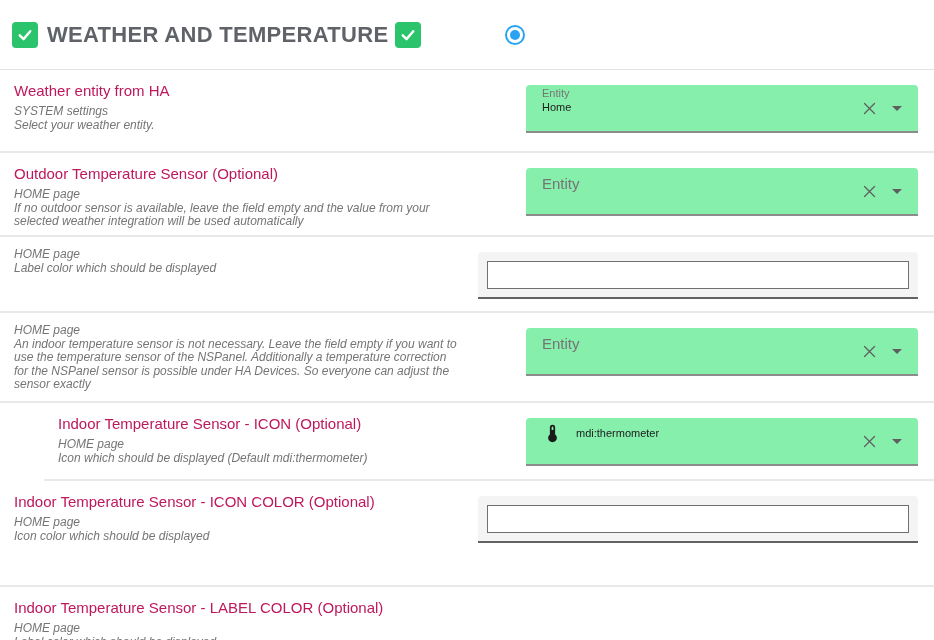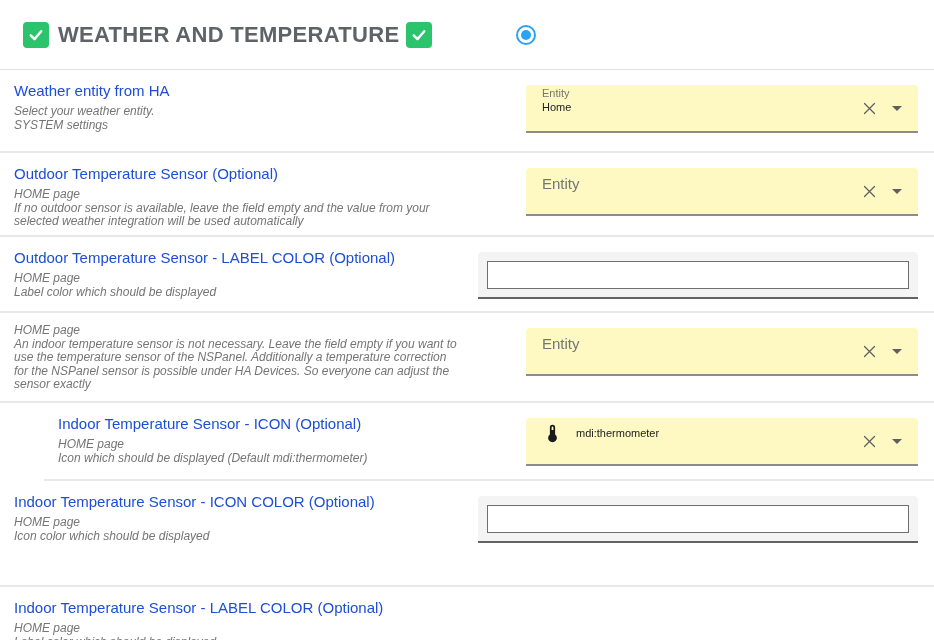--- a/index.html
+++ b/index.html
@@ -9,21 +9,21 @@
     background: #ffffff;
     font-family: "Liberation Sans", sans-serif;
     color: #1f1f1f;
   }
 
   
   .header {
     height: 70px;
     display: flex;
     align-items: center;
-    padding-left: 23px;
+    padding-left: 12px;
     border-bottom: 1px solid #e3e3e3;
   }
   .checkbox {
     width: 26px; height: 26px;
     border-radius: 4px;
     display: flex; align-items: center; justify-content: center;
     flex: 0 0 auto;
     cursor: pointer;
   }
   .header-title {
@@ -60,41 +60,41 @@
   .rows .row:nth-child(7) { height: 77px; border-bottom: none; flex-direction: column; }
 
   .row-text {
     flex: 0 0 464px;
     padding: 11px 6px 0 14px;
     overflow: hidden;
   }
   .row-label {
     font-size: 15px;
     line-height: 19px;
-    color: #1d4ed8;
+    color: #be185d;
     margin-bottom: 5px;
   }
   .row-sub {
     font-size: 12px;
     line-height: 13.5px;
     color: #757575;
     font-style: italic;
   }
 
   .row-control {
     margin-left: auto;
     margin-right: 16px;
     padding-top: 15px;
   }
 
   
   .select {
     position: relative;
     width: 392px; height: 48px;
-    background: #fef9c3;
+    background: #86efac;
     border-bottom: 2px solid #8c8c8c;
     border-radius: 4px 4px 0 0;
     display: flex; align-items: center;
     padding: 0 72px 16px 16px;
     cursor: pointer;
   }
   .select-stack { display: flex; flex-direction: column; justify-content: center; }
   .select-label { font-size: 11px; color: #757575; margin-bottom: 2px; }
   .select-value { font-size: 11px; color: #212121; }
   .select-placeholder { font-size: 15px; color: #757575; }
@@ -148,22 +148,22 @@
   </div>
   <div class="radio" style="border-color: rgb(42, 163, 242);">
     <div class="radio-dot" style="background: rgb(42, 163, 242);"></div>
   </div>
 </div>
 
 <div class="rows">
     <div class="row">
       <div class="row-text">
         <div class="row-label">Weather entity from HA</div>
+        <div class="row-sub">SYSTEM settings</div>
         <div class="row-sub">Select your weather entity.</div>
-        <div class="row-sub">SYSTEM settings</div>
       </div>
       <div class="row-control">
         <div class="select">
           <span class="select-stack">
             <span class="select-label">Entity</span>
             <span class="select-value">Home</span>
           </span>
           <span class="select-icons">
             <span class="clear-x">
               <svg width="15" height="15" viewBox="0 0 24 24">
@@ -190,21 +190,20 @@
                 <path d="M4 4 L20 20 M20 4 L4 20" stroke="#5f5f5f" stroke-width="2" fill="none" stroke-linecap="round"></path>
               </svg>
             </span>
             <span class="caret"></span>
           </span>
         </div>
       </div>
     </div>
     <div class="row">
       <div class="row-text">
-        <div class="row-label">Outdoor Temperature Sensor - LABEL COLOR (Optional)</div>
         <div class="row-sub">HOME page</div>
         <div class="row-sub">Label color which should be displayed</div>
       </div>
       <div class="row-control">
         <div class="textfield"><input type="text" value="" style=""></div>
       </div>
     </div>
     <div class="row">
       <div class="row-text">
         <div class="row-sub">HOME page</div>

